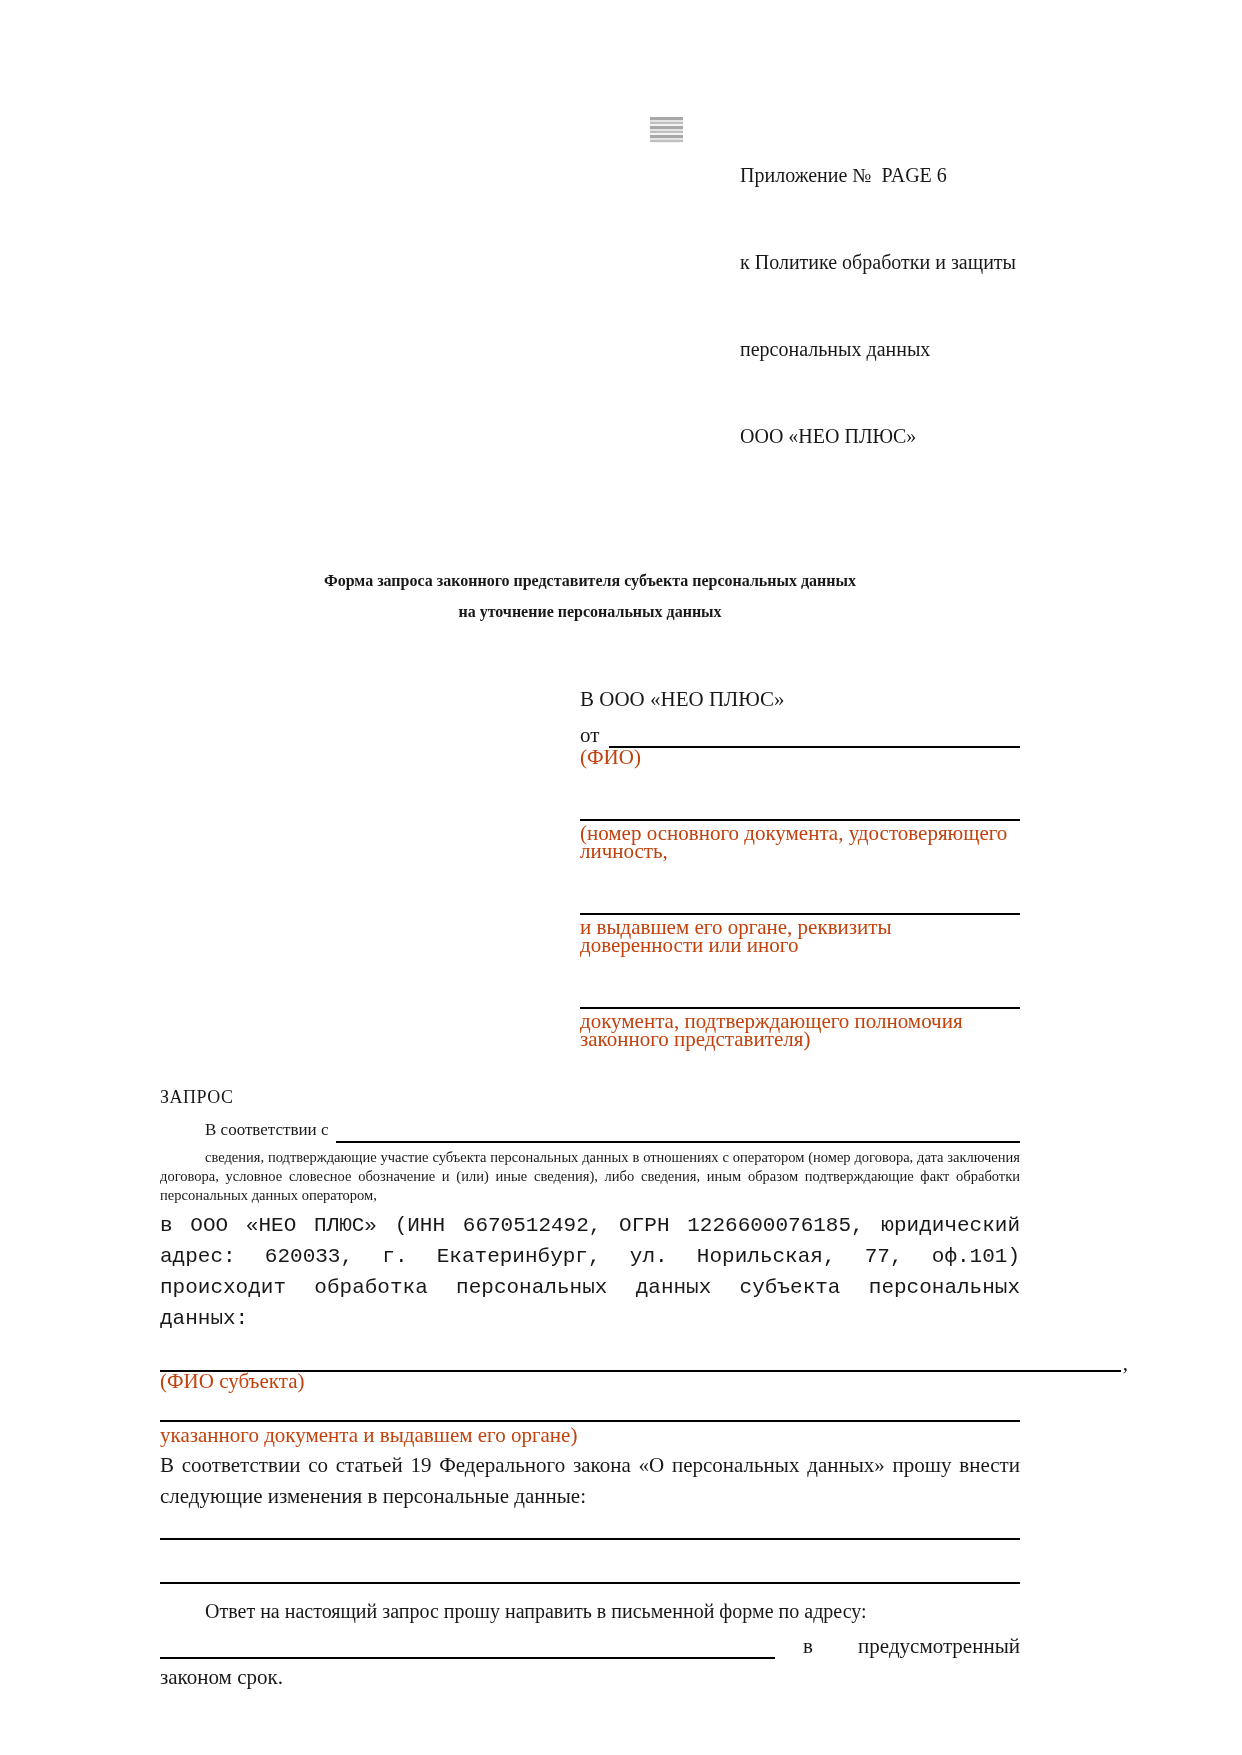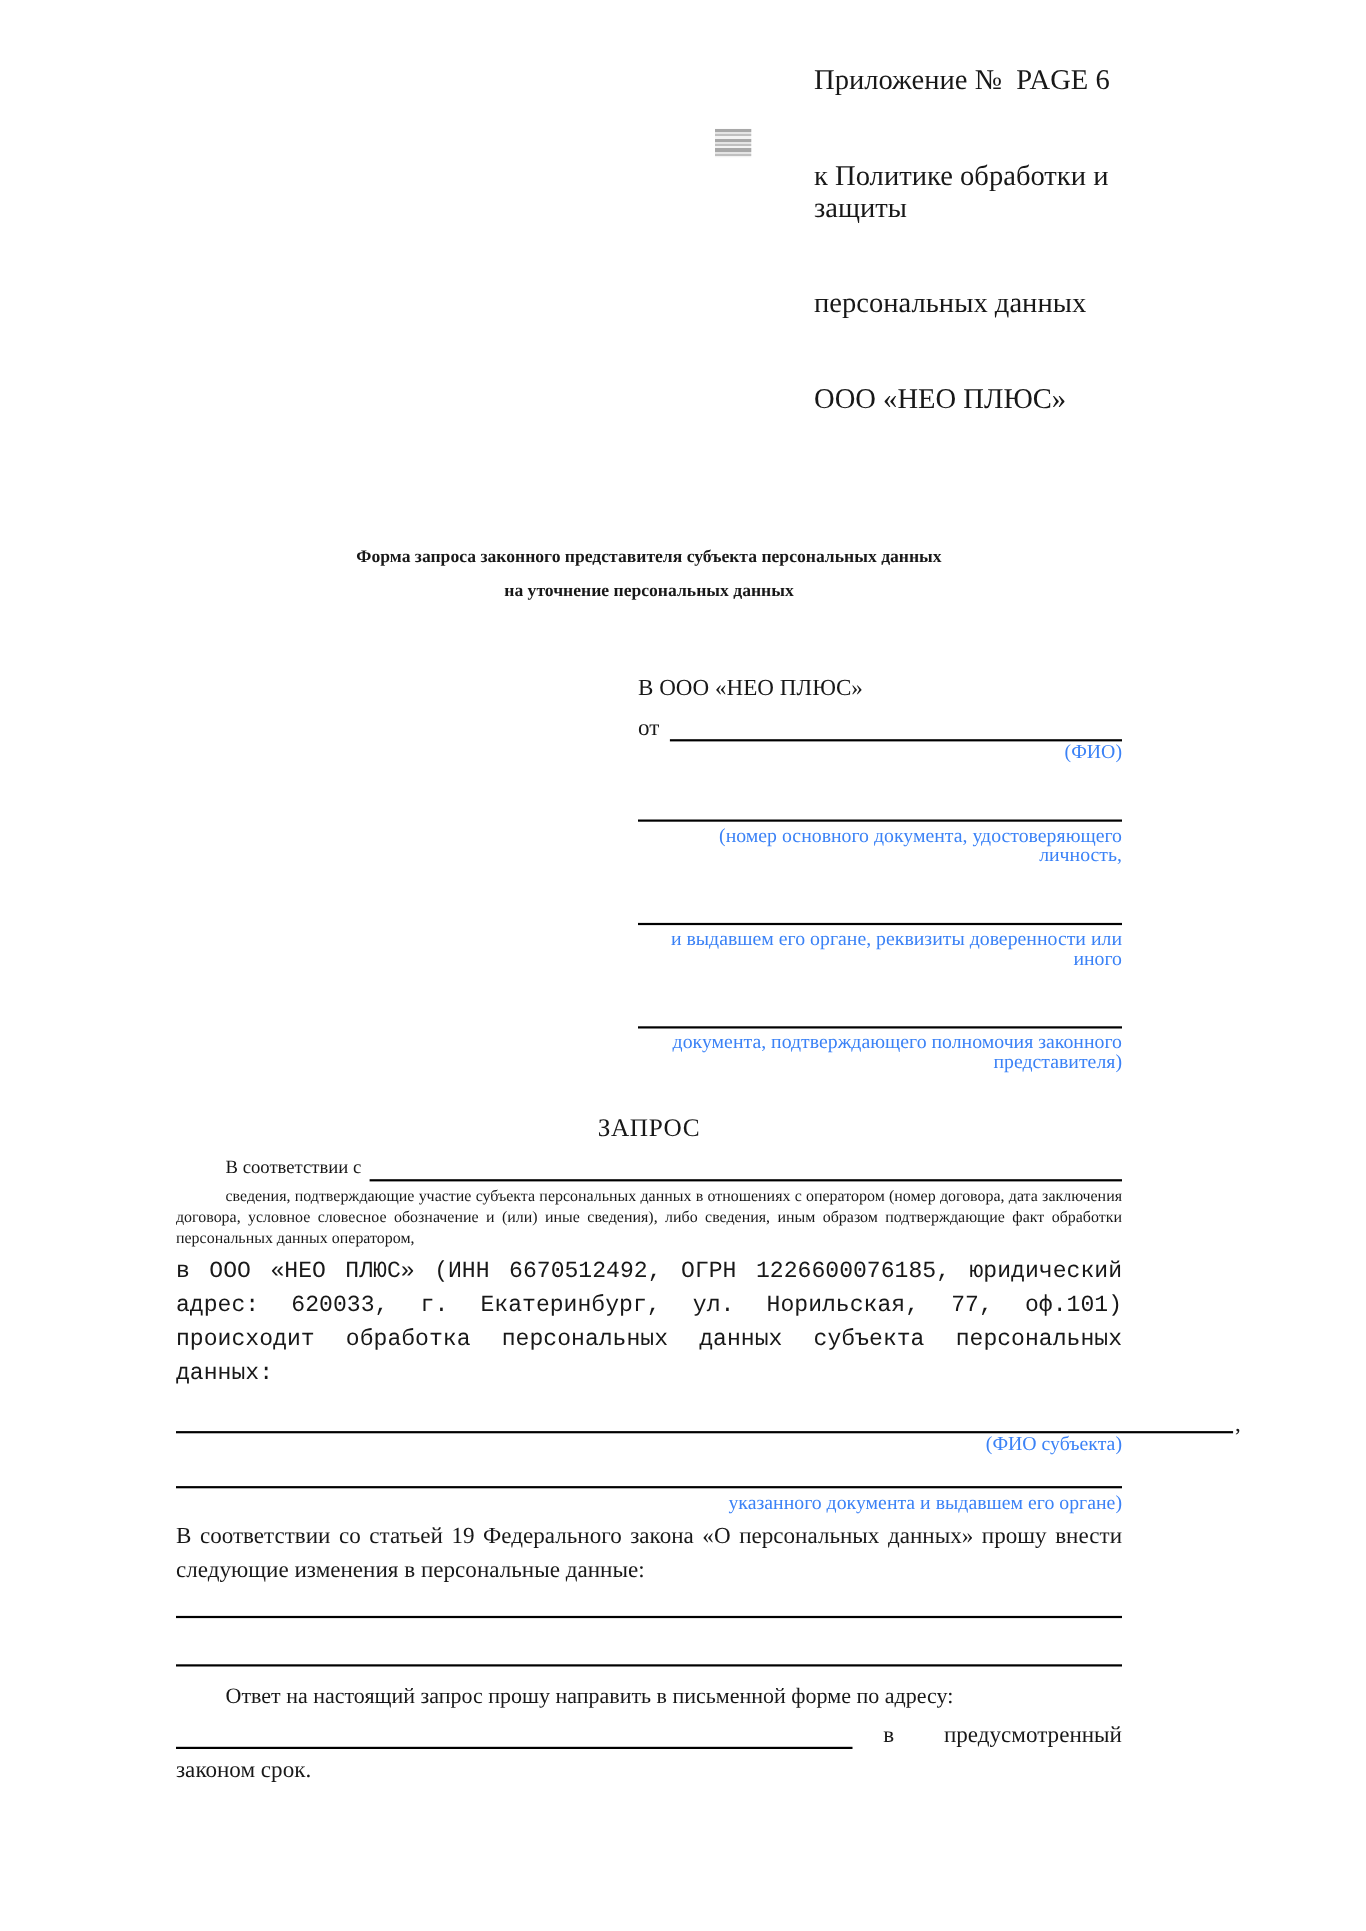--- a/index.html
+++ b/index.html
@@ -5,42 +5,42 @@
   html,body{margin:0;padding:0;}
   body{
     width:1242px;height:1755px;background:#ffffff;position:relative;
     font-family:"Liberation Serif","DejaVu Serif",serif;color:#181818;
     -webkit-font-smoothing:antialiased;
   }
   .page{position:relative;width:1242px;height:1755px;overflow:hidden;}
   .content{margin-left:160px;width:860px;position:relative;}
 
   
-  .hdr{margin-left:580px;font-size:26px;line-height:29px;white-space:pre-wrap;}
+  .hdr{margin-left:580px;padding-top:103px;font-size:20px;line-height:29px;white-space:pre-wrap;}
   .artifact{
     position:absolute;left:650px;top:117px;width:33px;height:26px;
     background:repeating-linear-gradient(180deg,#9a9a9a 0 3px,#e0e0e0 3px 5px,#b5b5b5 5px 7px,#f2f2f2 7px 9px);
     filter:blur(0.6px);opacity:.85;
   }
 
   .title{margin-top:56px;text-align:center;font-weight:bold;font-size:16px;line-height:31px;}
 
   
   .addr{margin-left:420px;width:440px;margin-top:60px;font-size:21px;line-height:25px;}
   .addr .to{margin-bottom:11px;}
   .from-row{display:flex;align-items:flex-end;}
   .from-row .lbl{flex:0 0 auto;padding-right:10px;}
   .fill{border-bottom:2px solid #000;height:20px;}
   .from-row .fill{flex:1 1 auto;}
-  .cap{font-size:18px;line-height:18px;text-align:right;color:#3b82f6;}
+  .cap{font-size:21px;line-height:18px;text-align:left;color:#c2410c;}
   .field{margin-top:29px;}
   .field .fill{height:24px;}
   .field .cap{margin-top:3px;}
 
-  .zapros{margin-top:39px;text-align:center;font-size:23px;letter-spacing:.5px;}
+  .zapros{margin-top:39px;font-size:18px;letter-spacing:.5px;}
 
   .intro-row{margin-top:9px;display:flex;align-items:flex-end;font-size:17px;line-height:26px;}
   .intro-row .lead{flex:0 0 auto;padding-left:45px;padding-right:8px;}
   .intro-row .fill{flex:1 1 auto;height:20px;}
 
   .footnote{margin-top:5px;font-size:14.5px;line-height:19px;text-align:justify;text-indent:45px;}
 
   .para{font-size:21px;line-height:31px;text-align:justify;}
   .op-para{margin-top:5px;font-family:Liberation Mono, monospace;}
 

